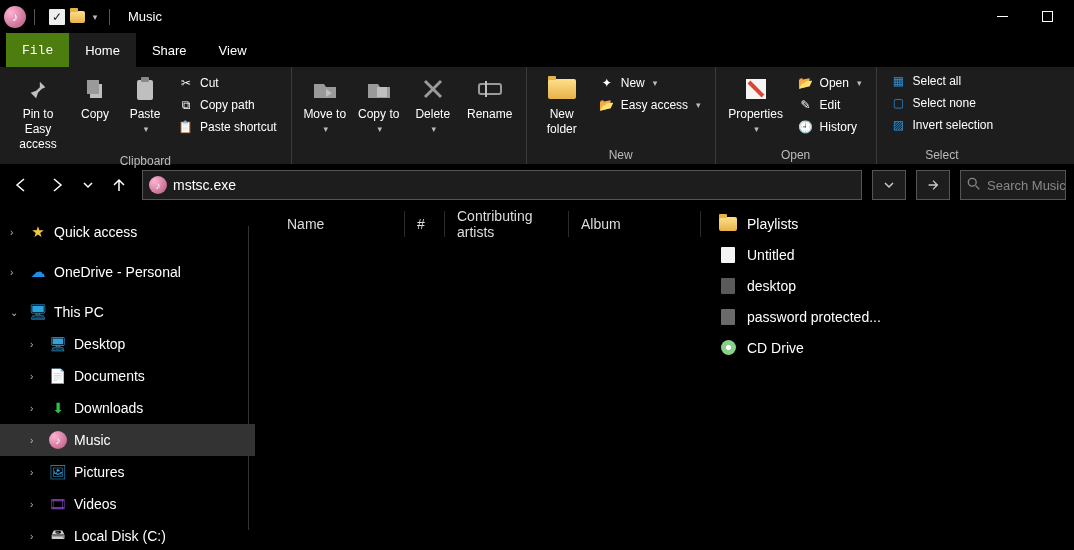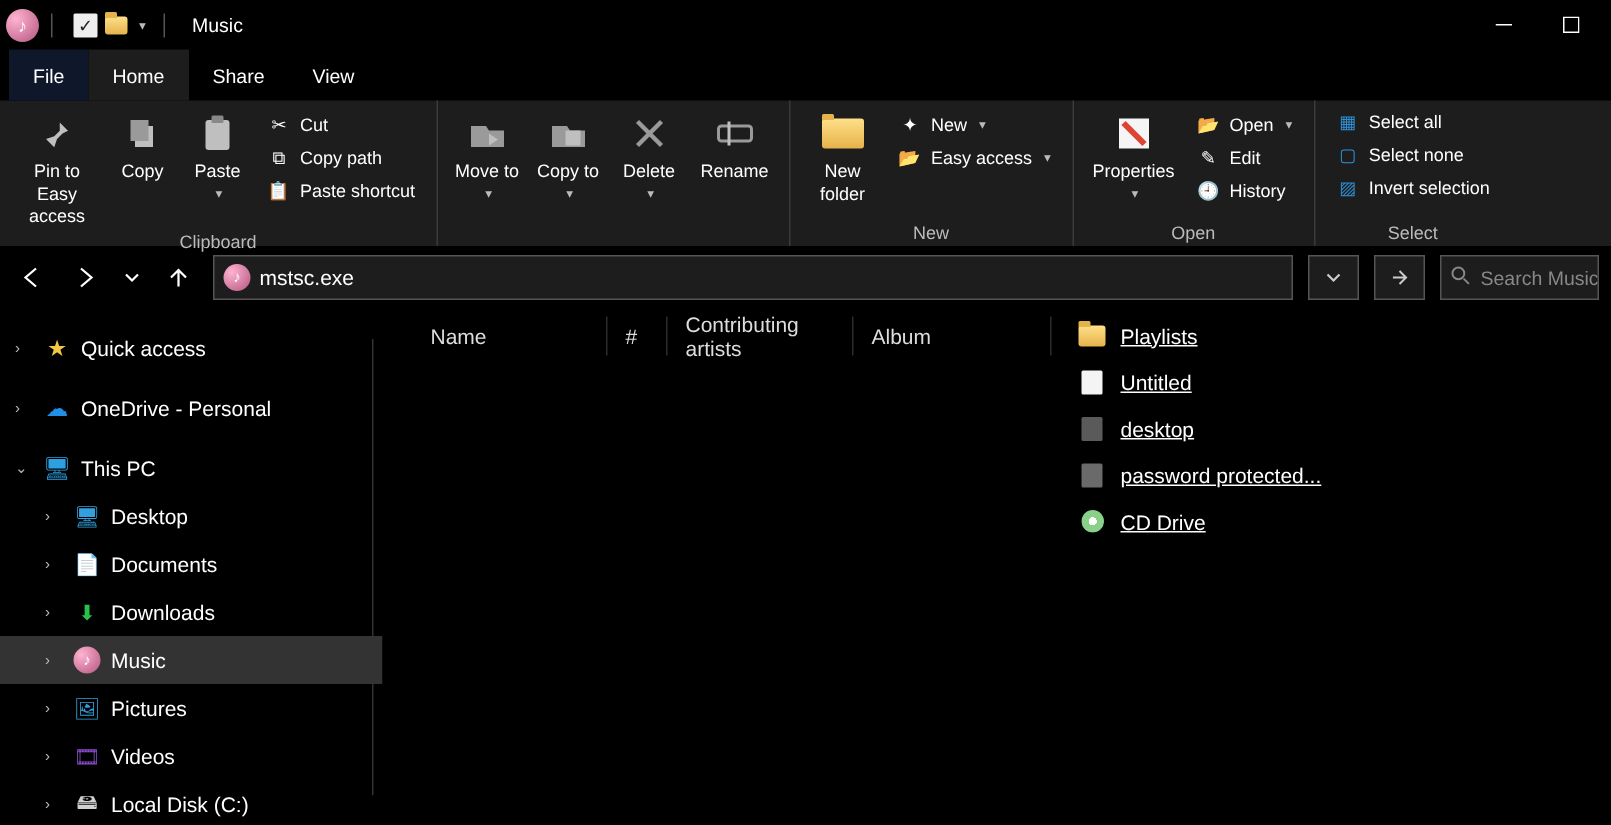--- a/index.html
+++ b/index.html
@@ -15,21 +15,21 @@
   .titlebar .spacer { flex: 1; }
   .win-controls { display: flex; }
   .win-btn { width: 45px; height: 30px; display: flex; align-items: center; justify-content: center; color: #fff; }
   .win-btn svg { stroke: #fff; stroke-width: 1; fill: none; }
 
   .vdiv { width: 1px; height: 16px; background: #555; margin: 0 4px; }
 
   
   .tabs { height: 34px; background: #000; display: flex; align-items: stretch; padding-left: 6px; }
   .tab { padding: 0 16px; display: flex; align-items: center; font-size: 13px; cursor: pointer; }
-  .tab.file { background: #0f172a; color: #fff; }
+  .tab.file { background: #4d7c0f; color: #fff; font-family: Liberation Mono, monospace; }
   .tab.active { background: #1d1d1d; }
 
   .ribbon { height: 97px; background: #1d1d1d; display: flex; }
   .rib-group { border-right: 1px solid #3a3a3a; padding: 4px 10px 2px; display: flex; flex-direction: column; }
   .rib-group-row { flex: 1; display: flex; align-items: flex-start; gap: 8px; }
   .rib-group-label { text-align: center; font-size: 12px; color: #bbb; padding-top: 2px; }
   .big-btn { display: flex; flex-direction: column; align-items: center; justify-content: flex-start; width: 56px; text-align: center; font-size: 12px; line-height: 15px; cursor: pointer; }
   .big-btn .icon-slot { height: 36px; display: flex; align-items: center; justify-content: center; font-size: 24px; }
   .mini-col { display: flex; flex-direction: column; gap: 2px; padding-top: 2px; }
   .mini-btn { display: flex; align-items: center; gap: 6px; font-size: 12px; padding: 2px 4px; cursor: pointer; white-space: nowrap; }
@@ -52,21 +52,21 @@
   .tree-item { display: flex; align-items: center; height: 32px; padding-left: 10px; gap: 6px; font-size: 14px; cursor: pointer; }
   .tree-item.level2 { padding-left: 30px; }
   .tree-item.selected { background: #333; }
   .tree-chevron { width: 12px; color: #bbb; font-size: 10px; }
   .tree-icon { width: 20px; height: 20px; display: flex; align-items: center; justify-content: center; font-size: 14px; }
 
   .content { flex: 1; display: flex; flex-direction: row; }
   .col-headers { height: 36px; display: flex; align-items: center; border-bottom: 0 solid #333; }
   .ch { padding: 0 12px; font-size: 14px; color: #ddd; border-right: 1px solid #2b2b2b; height: 26px; display: flex; align-items: center; }
   .file-list { padding: 2px 0; }
-  .file-row { display: flex; align-items: center; height: 31px; padding-left: 18px; gap: 10px; font-size: 14px; cursor: pointer; text-decoration: underline; }
+  .file-row { display: flex; align-items: center; height: 31px; padding-left: 18px; gap: 10px; font-size: 14px; cursor: pointer; }
   .file-icon { width: 18px; height: 18px; display: flex; align-items: center; justify-content: center; font-size: 14px; }
 
   
   .i-folder { width: 18px; height: 14px; background: linear-gradient(#ffe08a,#e6b24a); border-radius: 2px; position: relative; }
   .i-folder::before { content: ""; position: absolute; top: -3px; left: 0; width: 8px; height: 4px; background: #e6b24a; border-radius: 1px 1px 0 0; }
   .i-page { width: 14px; height: 16px; background: #f4f4f4; border-radius: 1px; }
   .i-ini  { width: 14px; height: 16px; background: #5a5a5a; border-radius: 1px; }
   .i-lock { width: 14px; height: 16px; background: #6a6a6a; border-radius: 1px; position: relative; }
   .i-cd   { width: 15px; height: 15px; border-radius: 50%; background: radial-gradient(circle,#fff 25%,#89d089 26% 70%,#4a8 71%); }
   .i-star { color: #f2c744; font-size: 15px; }

